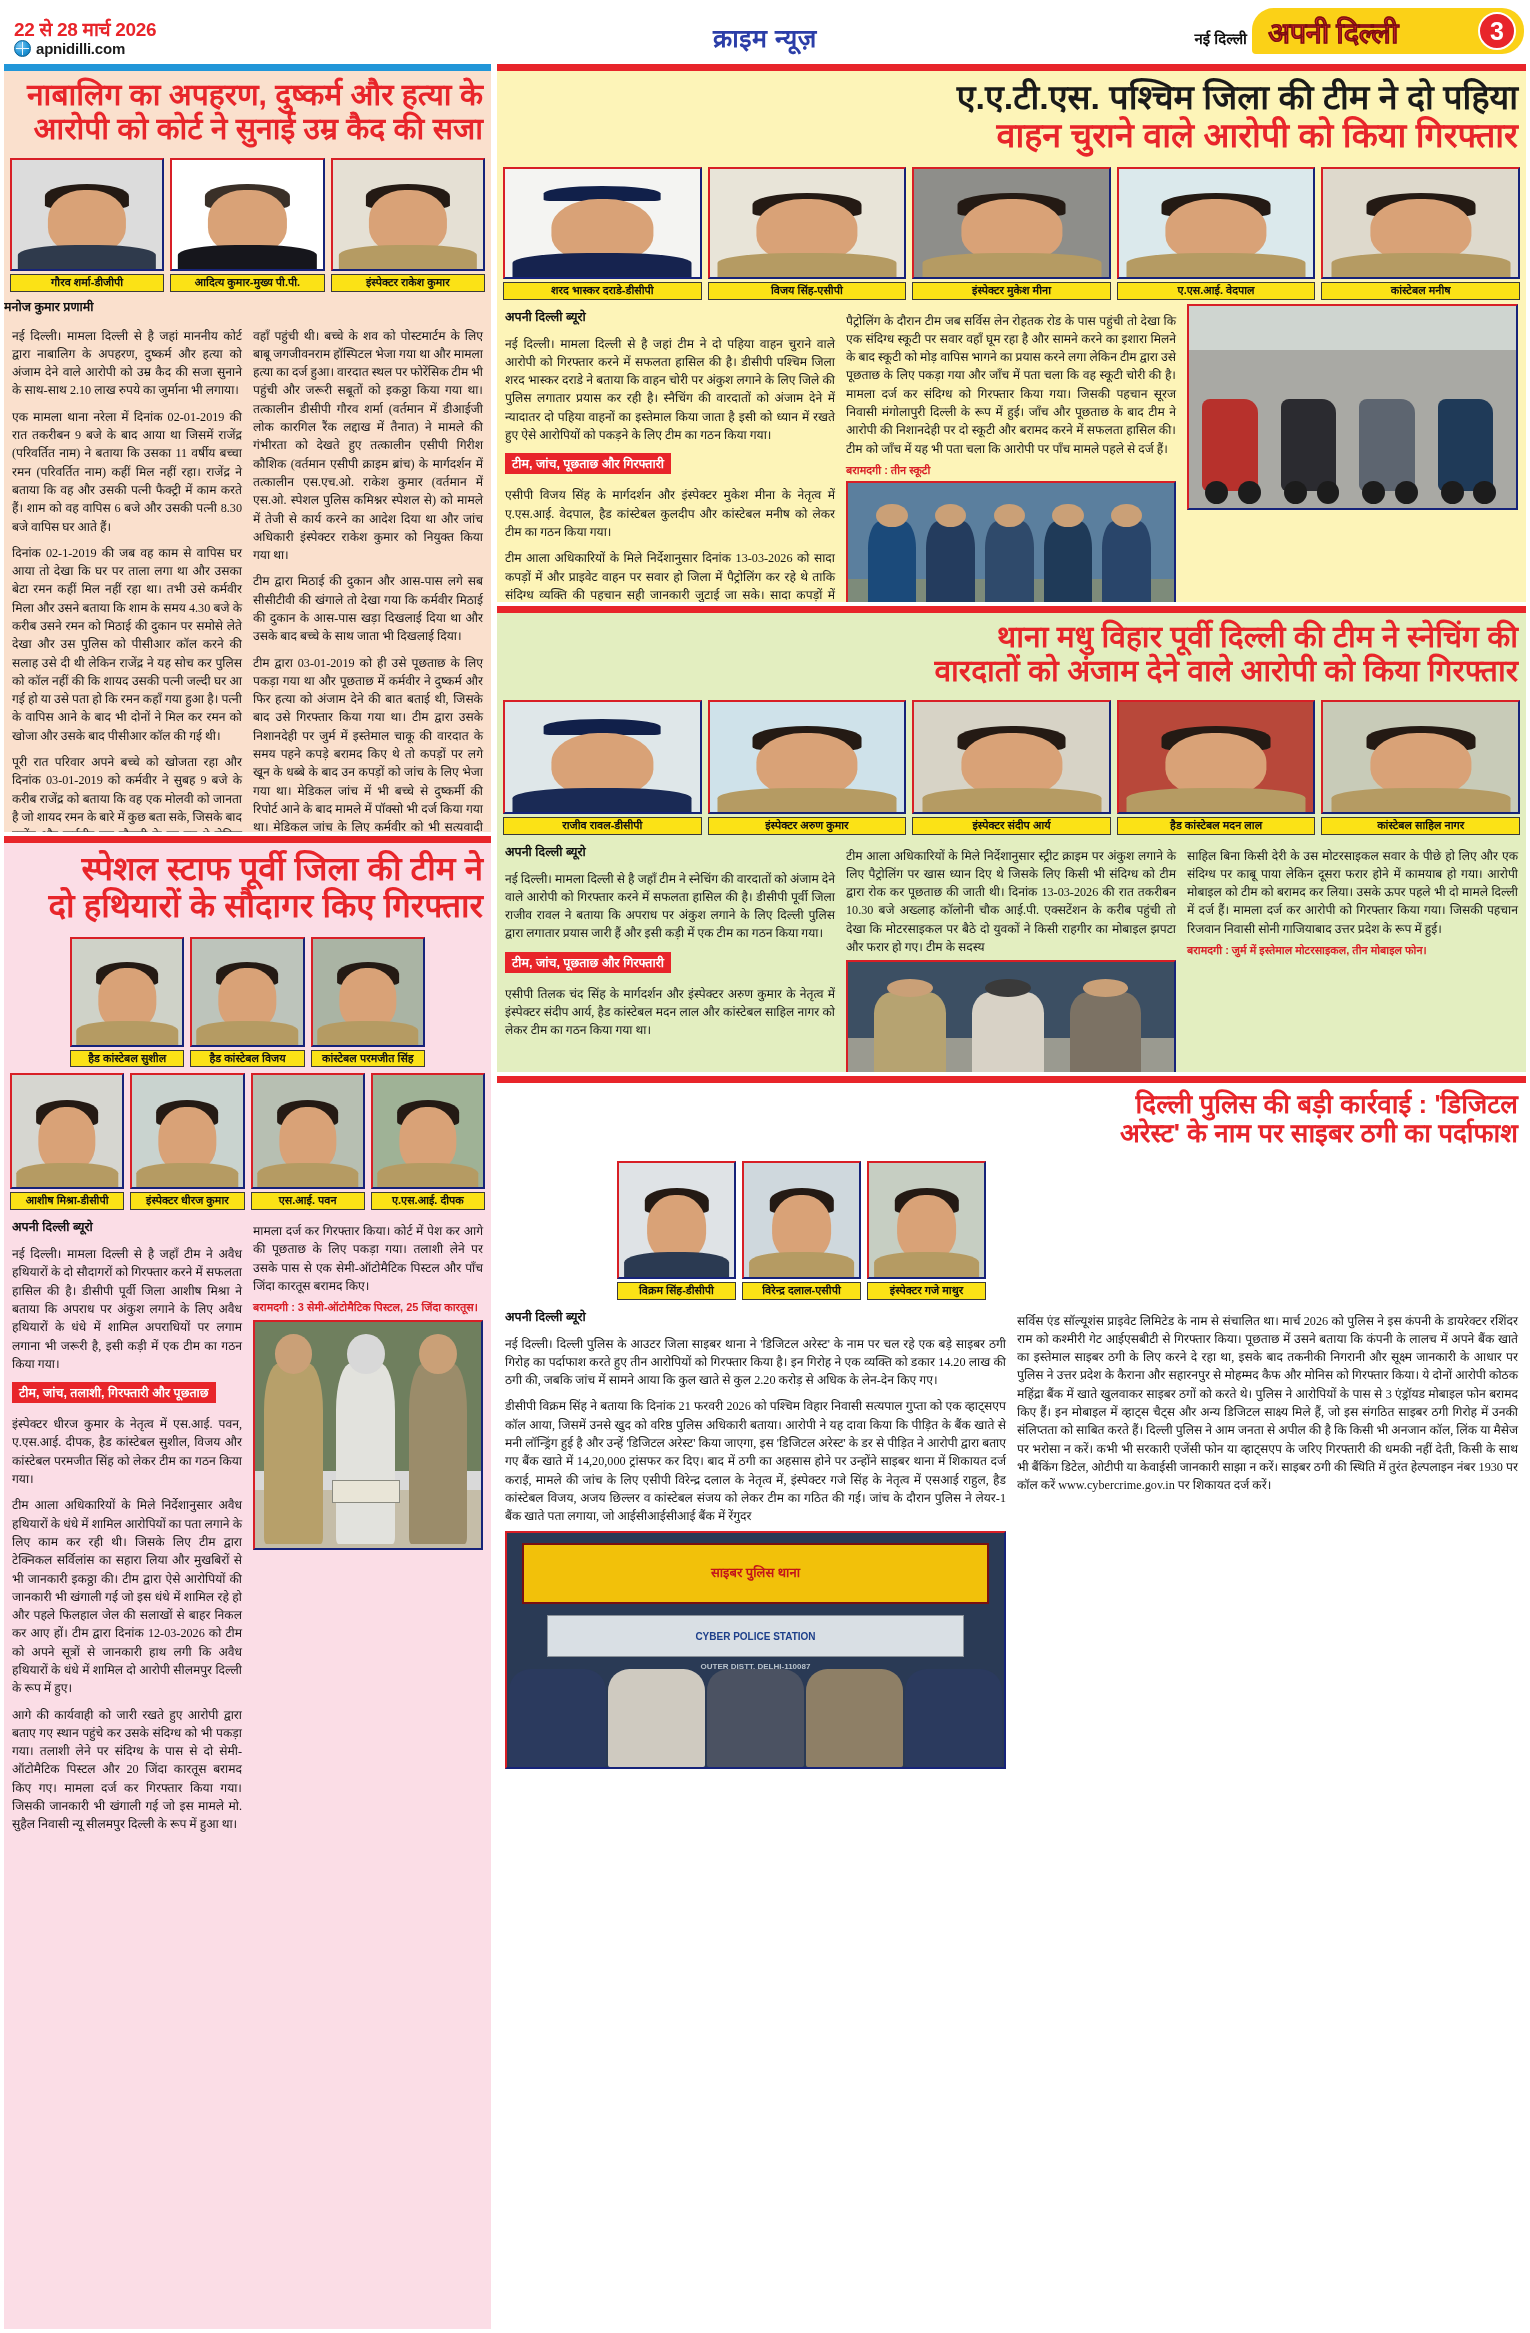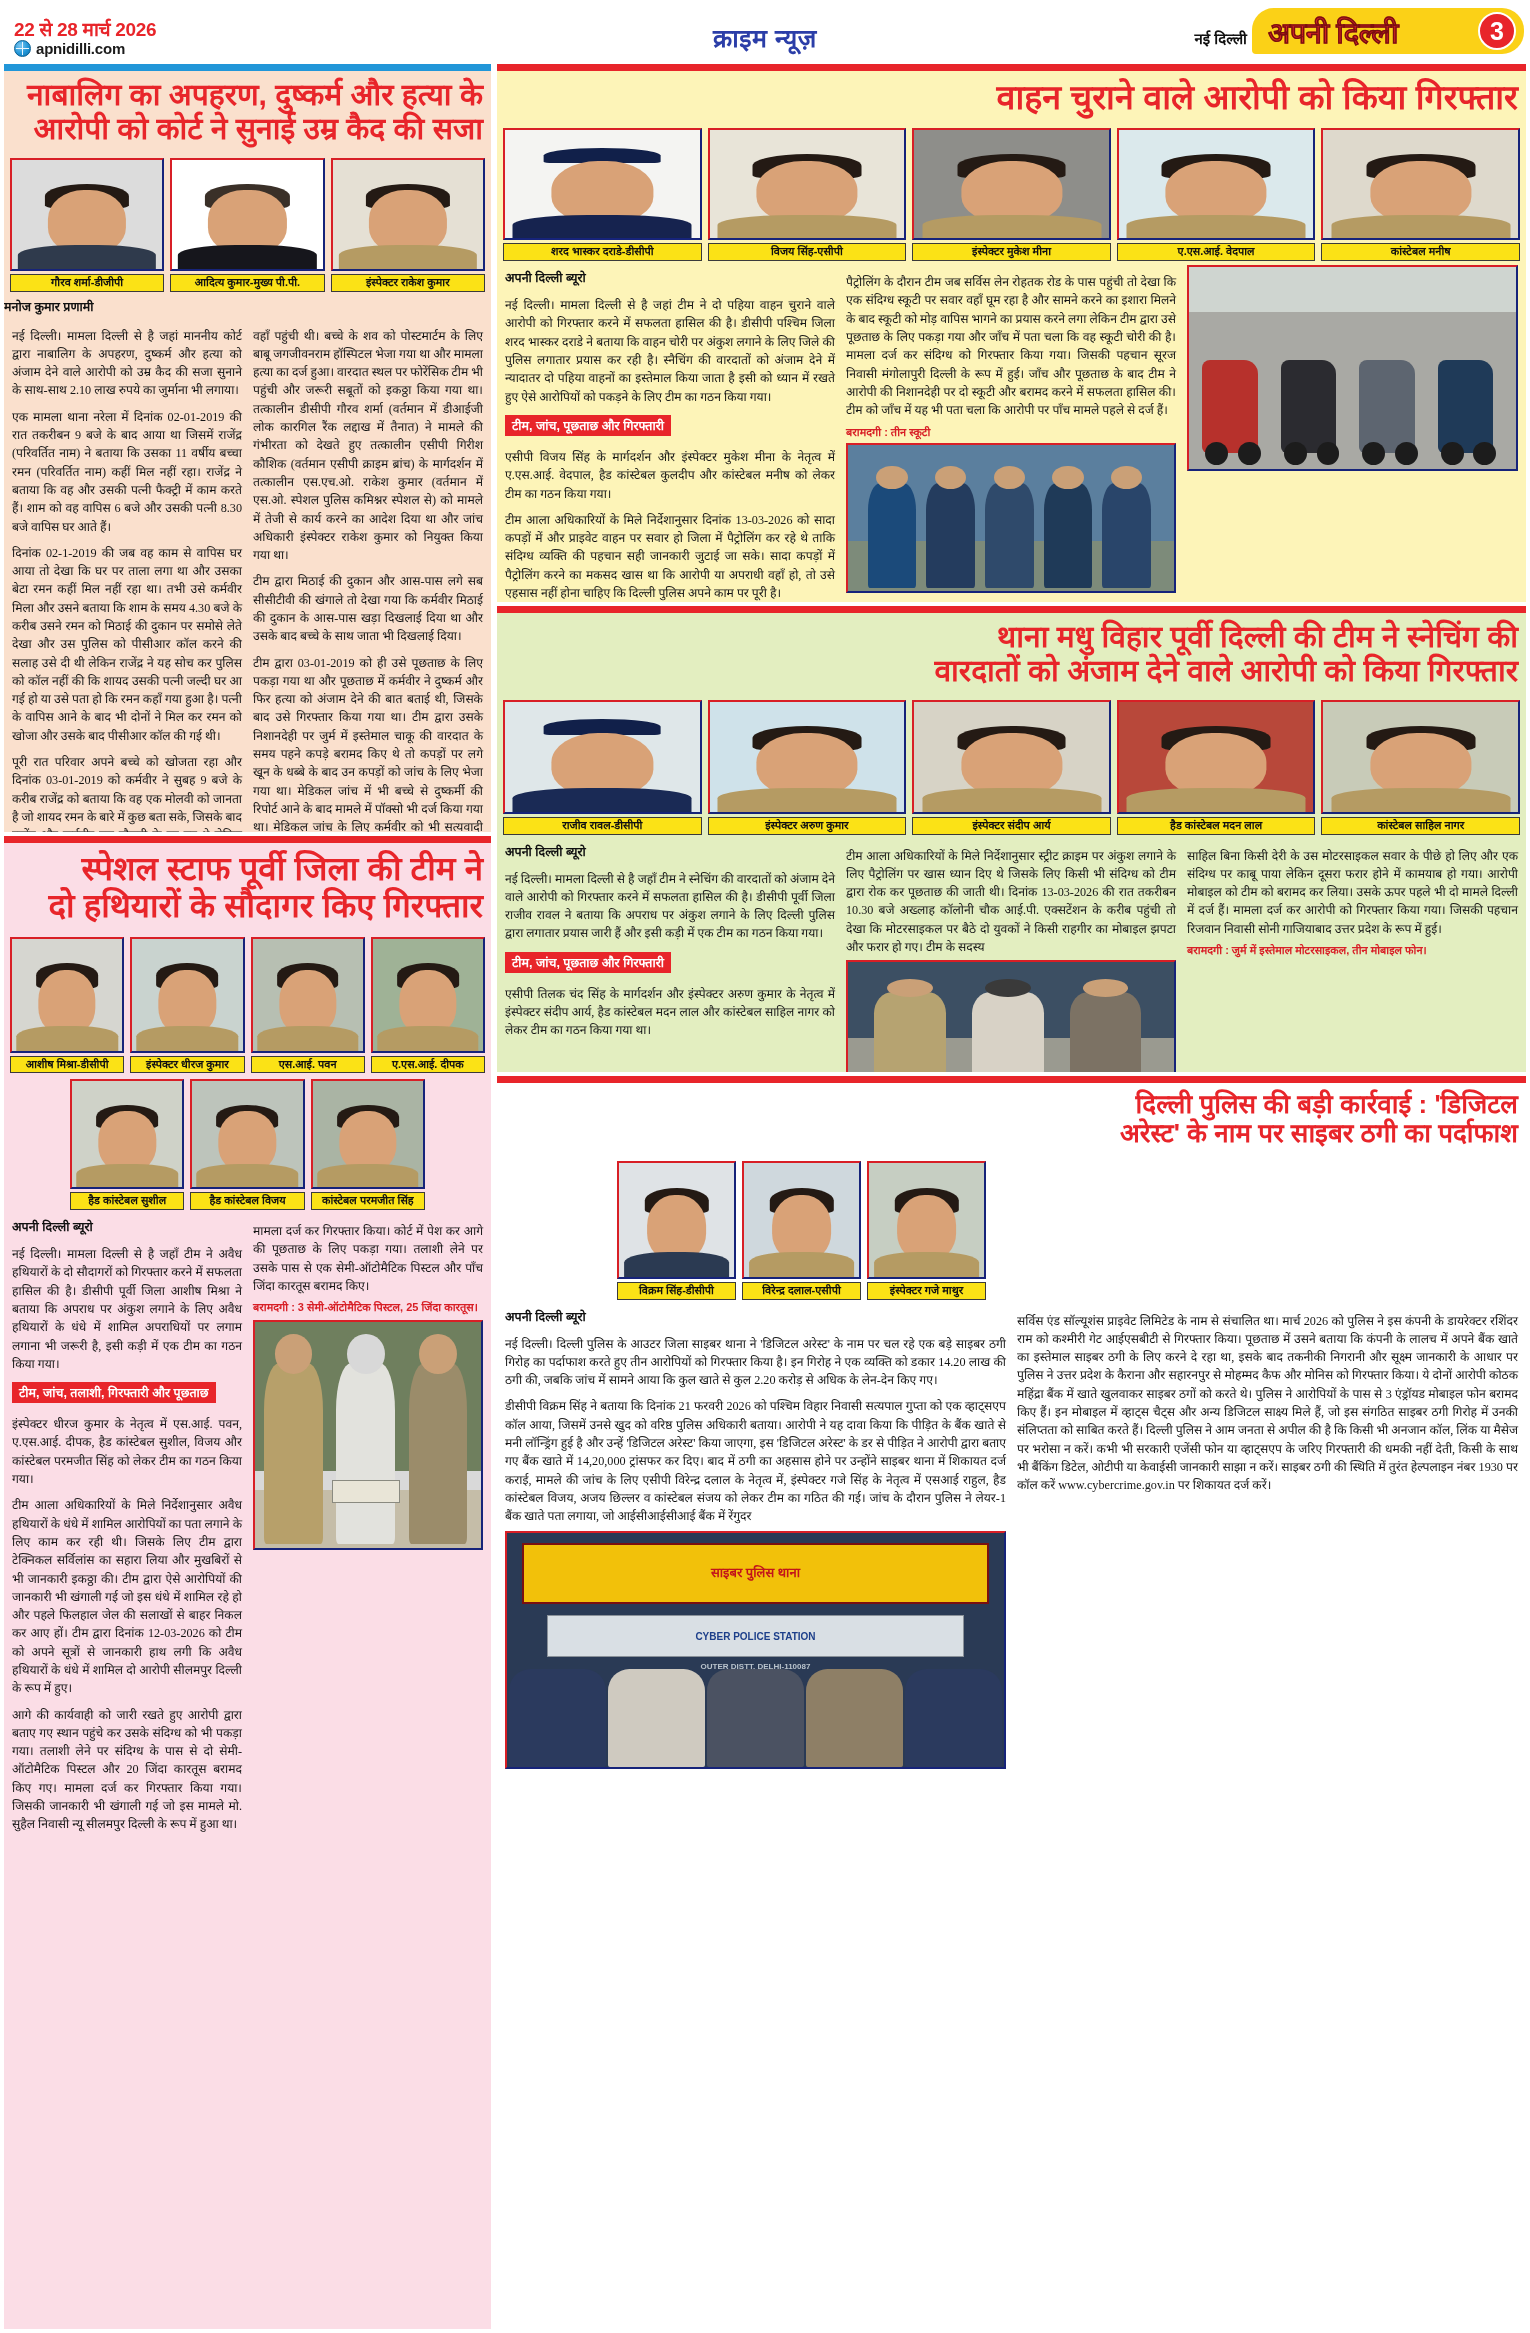--- a/index.html
+++ b/index.html
@@ -295,20 +295,21 @@
             <p>टीम द्वारा 03-01-2019 को ही उसे पूछताछ के लिए पकड़ा गया था और पूछताछ में कर्मवीर ने दुष्कर्म और फिर हत्या को अंजाम देने की बात बताई थी, जिसके बाद उसे गिरफ्तार किया गया था। टीम द्वारा उसके निशानदेही पर जुर्म में इस्तेमाल चाकू की वारदात के समय पहने कपड़े बरामद किए थे तो कपड़ों पर लगे खून के धब्बे के बाद उन कपड़ों को जांच के लिए भेजा गया था। मेडिकल जांच में भी बच्चे से दुष्कर्मी की रिपोर्ट आने के बाद मामले में पॉक्सो भी दर्ज किया गया था। मेडिकल जांच के लिए कर्मवीर को भी सत्यवादी राजा हरीशचंद्र हॉस्पिटल ले जाया गया था।</p>
           </div>
 
       </div>
     </div>
   </div>
 
   <div class="article" style="left:497px; top:64px; width:1029px; height:538px; background:#fdf4b8;">
     <div class="rule-top" style="background:#e8252a;"></div>
     <div class="headline" style="font-size:34px;">
+      <div><span class="hl-black">ए.ए.टी.एस. पश्चिम जिला की टीम ने दो पहिया</span></div>
       <div class="hl-red">वाहन चुराने वाले आरोपी को किया गिरफ्तार</div>
     </div>
 
     <div class="photo-row">
       <div class="photo-cell">
         <div class="photo-frame" style="height:112px;">
           <div class="face">
             <div class="bg" style="background:#f4f4f2"></div>
             <div class="cap-police"></div>
               <div class="head"></div>
@@ -531,20 +532,56 @@
     </div>
   </div>
 
   <div class="article" style="left:4px; top:836px; width:487px; height:1493px; background:#fbdde6;">
     <div class="rule-top" style="background:#e8252a;"></div>
     <div class="headline hl-red" style="font-size:33px;">
       <div>स्पेशल स्टाफ पूर्वी जिला की टीम ने</div>
       <div>दो हथियारों के सौदागर किए गिरफ्तार</div>
     </div>
 
+    <div class="photo-row" style="padding-left:66px; padding-right:66px;">
+      <div class="photo-cell">
+        <div class="photo-frame" style="height:110px;">
+          <div class="face">
+            <div class="bg" style="background:#cfd2c8"></div>
+            <div class="hair"></div>
+              <div class="head"></div>
+              <div class="body khaki"></div>
+          </div>
+        </div>
+        <div class="cap">हैड कांस्टेबल सुशील</div>
+      </div>
+      <div class="photo-cell">
+        <div class="photo-frame" style="height:110px;">
+          <div class="face">
+            <div class="bg" style="background:#bdc4bb"></div>
+            <div class="hair"></div>
+              <div class="head"></div>
+              <div class="body khaki"></div>
+          </div>
+        </div>
+        <div class="cap">हैड कांस्टेबल विजय</div>
+      </div>
+      <div class="photo-cell">
+        <div class="photo-frame" style="height:110px;">
+          <div class="face">
+            <div class="bg" style="background:#aab4a4"></div>
+            <div class="hair"></div>
+              <div class="head"></div>
+              <div class="body khaki"></div>
+          </div>
+        </div>
+        <div class="cap">कांस्टेबल परमजीत सिंह</div>
+      </div>
+    </div>
+
     <div class="photo-row">
       <div class="photo-cell">
         <div class="photo-frame" style="height:116px;">
           <div class="face">
             <div class="bg" style="background:#d6d6d0"></div>
             <div class="hair"></div>
               <div class="head"></div>
               <div class="body khaki"></div>
           </div>
         </div>
@@ -575,56 +612,20 @@
       <div class="photo-cell">
         <div class="photo-frame" style="height:116px;">
           <div class="face">
             <div class="bg" style="background:#9fb296"></div>
             <div class="hair"></div>
               <div class="head"></div>
               <div class="body khaki"></div>
           </div>
         </div>
         <div class="cap">ए.एस.आई. दीपक</div>
-      </div>
-    </div>
-
-    <div class="photo-row" style="padding-left:66px; padding-right:66px;">
-      <div class="photo-cell">
-        <div class="photo-frame" style="height:110px;">
-          <div class="face">
-            <div class="bg" style="background:#cfd2c8"></div>
-            <div class="hair"></div>
-              <div class="head"></div>
-              <div class="body khaki"></div>
-          </div>
-        </div>
-        <div class="cap">हैड कांस्टेबल सुशील</div>
-      </div>
-      <div class="photo-cell">
-        <div class="photo-frame" style="height:110px;">
-          <div class="face">
-            <div class="bg" style="background:#bdc4bb"></div>
-            <div class="hair"></div>
-              <div class="head"></div>
-              <div class="body khaki"></div>
-          </div>
-        </div>
-        <div class="cap">हैड कांस्टेबल विजय</div>
-      </div>
-      <div class="photo-cell">
-        <div class="photo-frame" style="height:110px;">
-          <div class="face">
-            <div class="bg" style="background:#aab4a4"></div>
-            <div class="hair"></div>
-              <div class="head"></div>
-              <div class="body khaki"></div>
-          </div>
-        </div>
-        <div class="cap">कांस्टेबल परमजीत सिंह</div>
       </div>
     </div>
 
     <div class="cols" style="align-items:flex-start;">
       <div class="col">
         <div class="byline">अपनी दिल्ली ब्यूरो</div>
         <div class="bodytext">
             <p>नई दिल्ली। मामला दिल्ली से है जहाँ टीम ने अवैध हथियारों के दो सौदागरों को गिरफ्तार करने में सफलता हासिल की है। डीसीपी पूर्वी जिला आशीष मिश्रा ने बताया कि अपराध पर अंकुश लगाने के लिए अवैध हथियारों के धंधे में शामिल अपराधियों पर लगाम लगाना भी जरूरी है, इसी कड़ी में एक टीम का गठन किया गया।</p>
           </div>
         <div class="subhead">टीम, जांच, तलाशी, गिरफ्तारी और पूछताछ</div>

